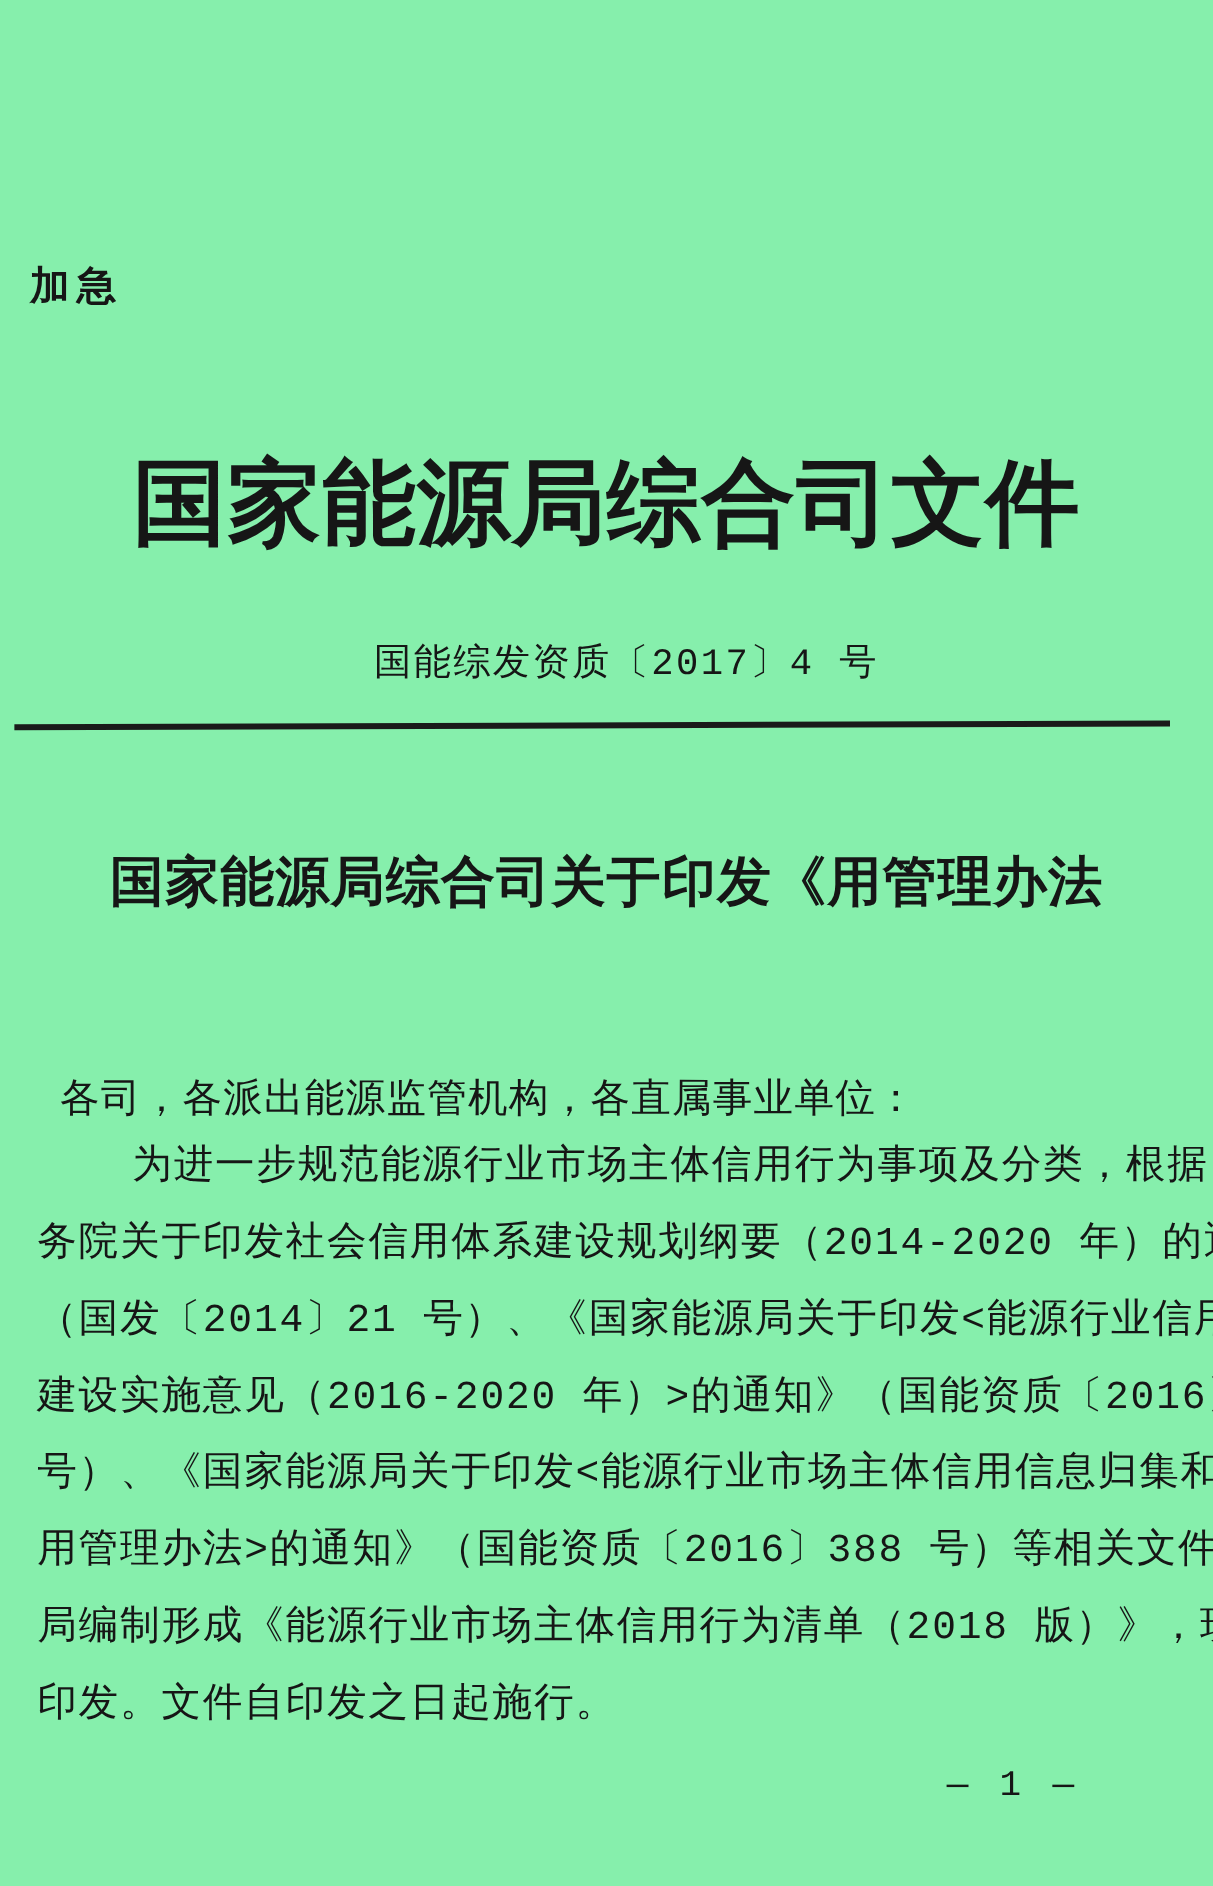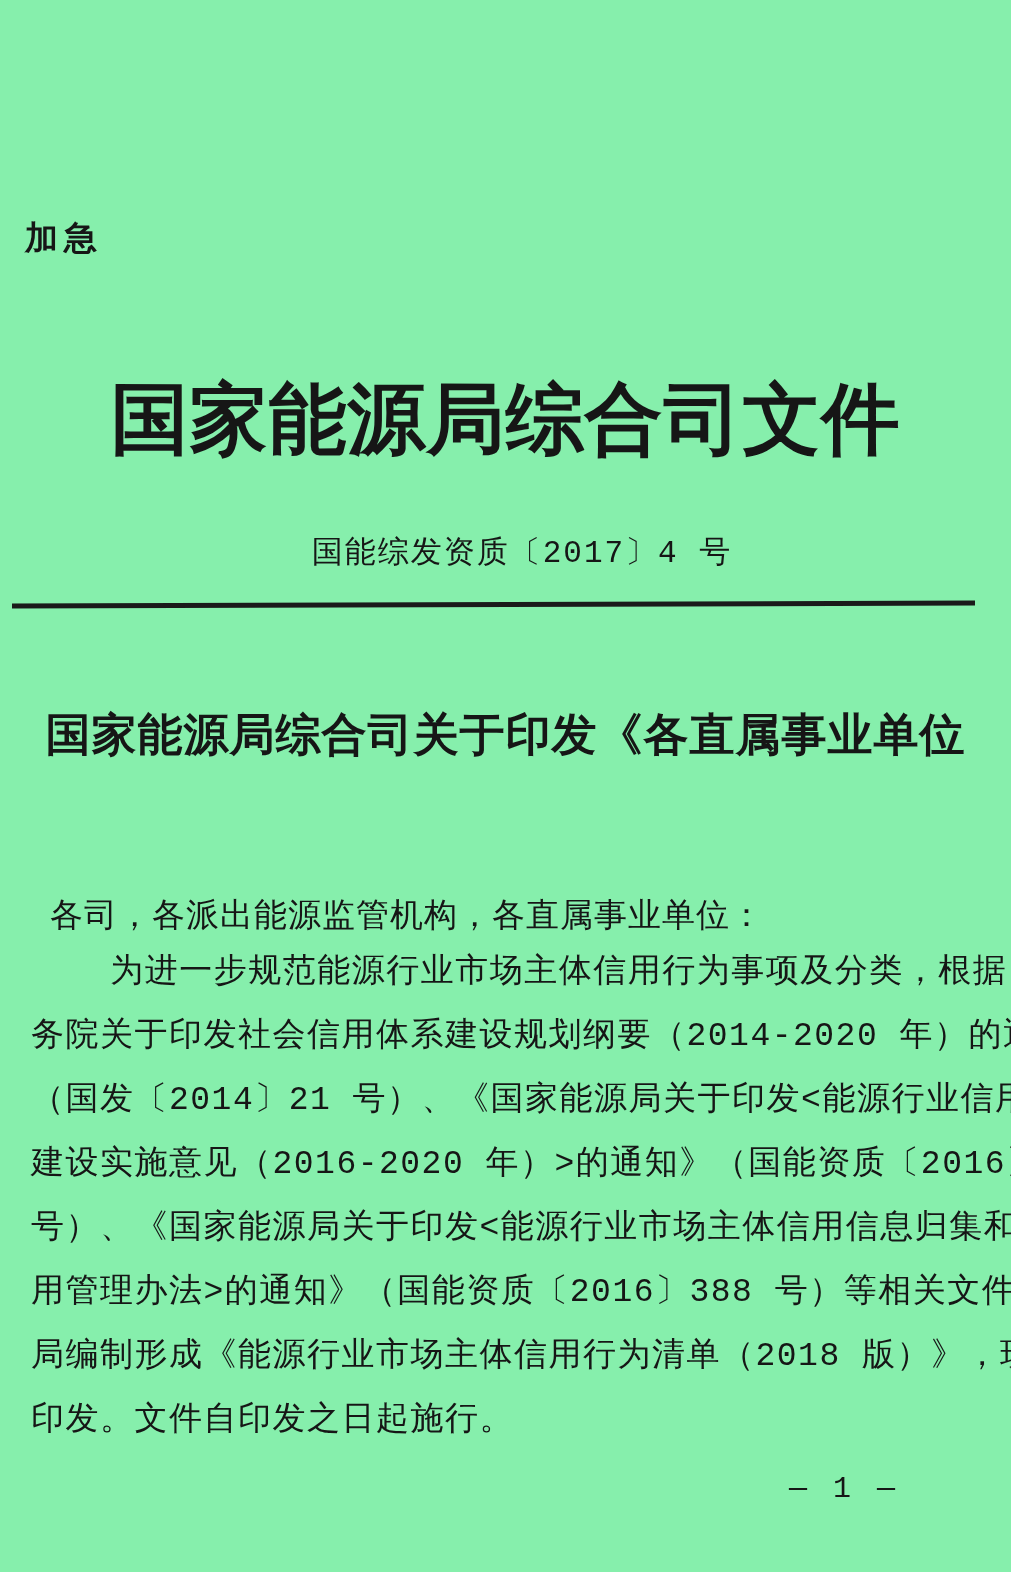--- a/index.html
+++ b/index.html
@@ -106,21 +106,21 @@
 
   <div class="urgent">加急</div>
 
   <div class="header-title">国家能源局综合司文件</div>
 
   <div class="doc-number">国能综发资质〔2017〕4 号</div>
 
   <div class="rule"></div>
 
   <div class="subject-title">
-    <div>国家能源局综合司关于印发《各直属事业单位</div>
+    <div>国家能源局综合司关于印发《用管理办法</div>
   </div>
 
   <div class="salutation">各司，各派出能源监管机构，各直属事业单位：</div>
 
   <div class="body-text">
     <div class="body-line indent">为进一步规范能源行业市场主体信用行为事项及分类，根据《国</div>
     <div class="body-line">务院关于印发社会信用体系建设规划纲要（2014-2020 年）的通知》</div>
     <div class="body-line">（国发〔2014〕21 号）、《国家能源局关于印发&lt;能源行业信用体系</div>
     <div class="body-line">建设实施意见（2016-2020 年）&gt;的通知》（国能资质〔2016〕350</div>
     <div class="body-line">号）、《国家能源局关于印发&lt;能源行业市场主体信用信息归集和使</div>

